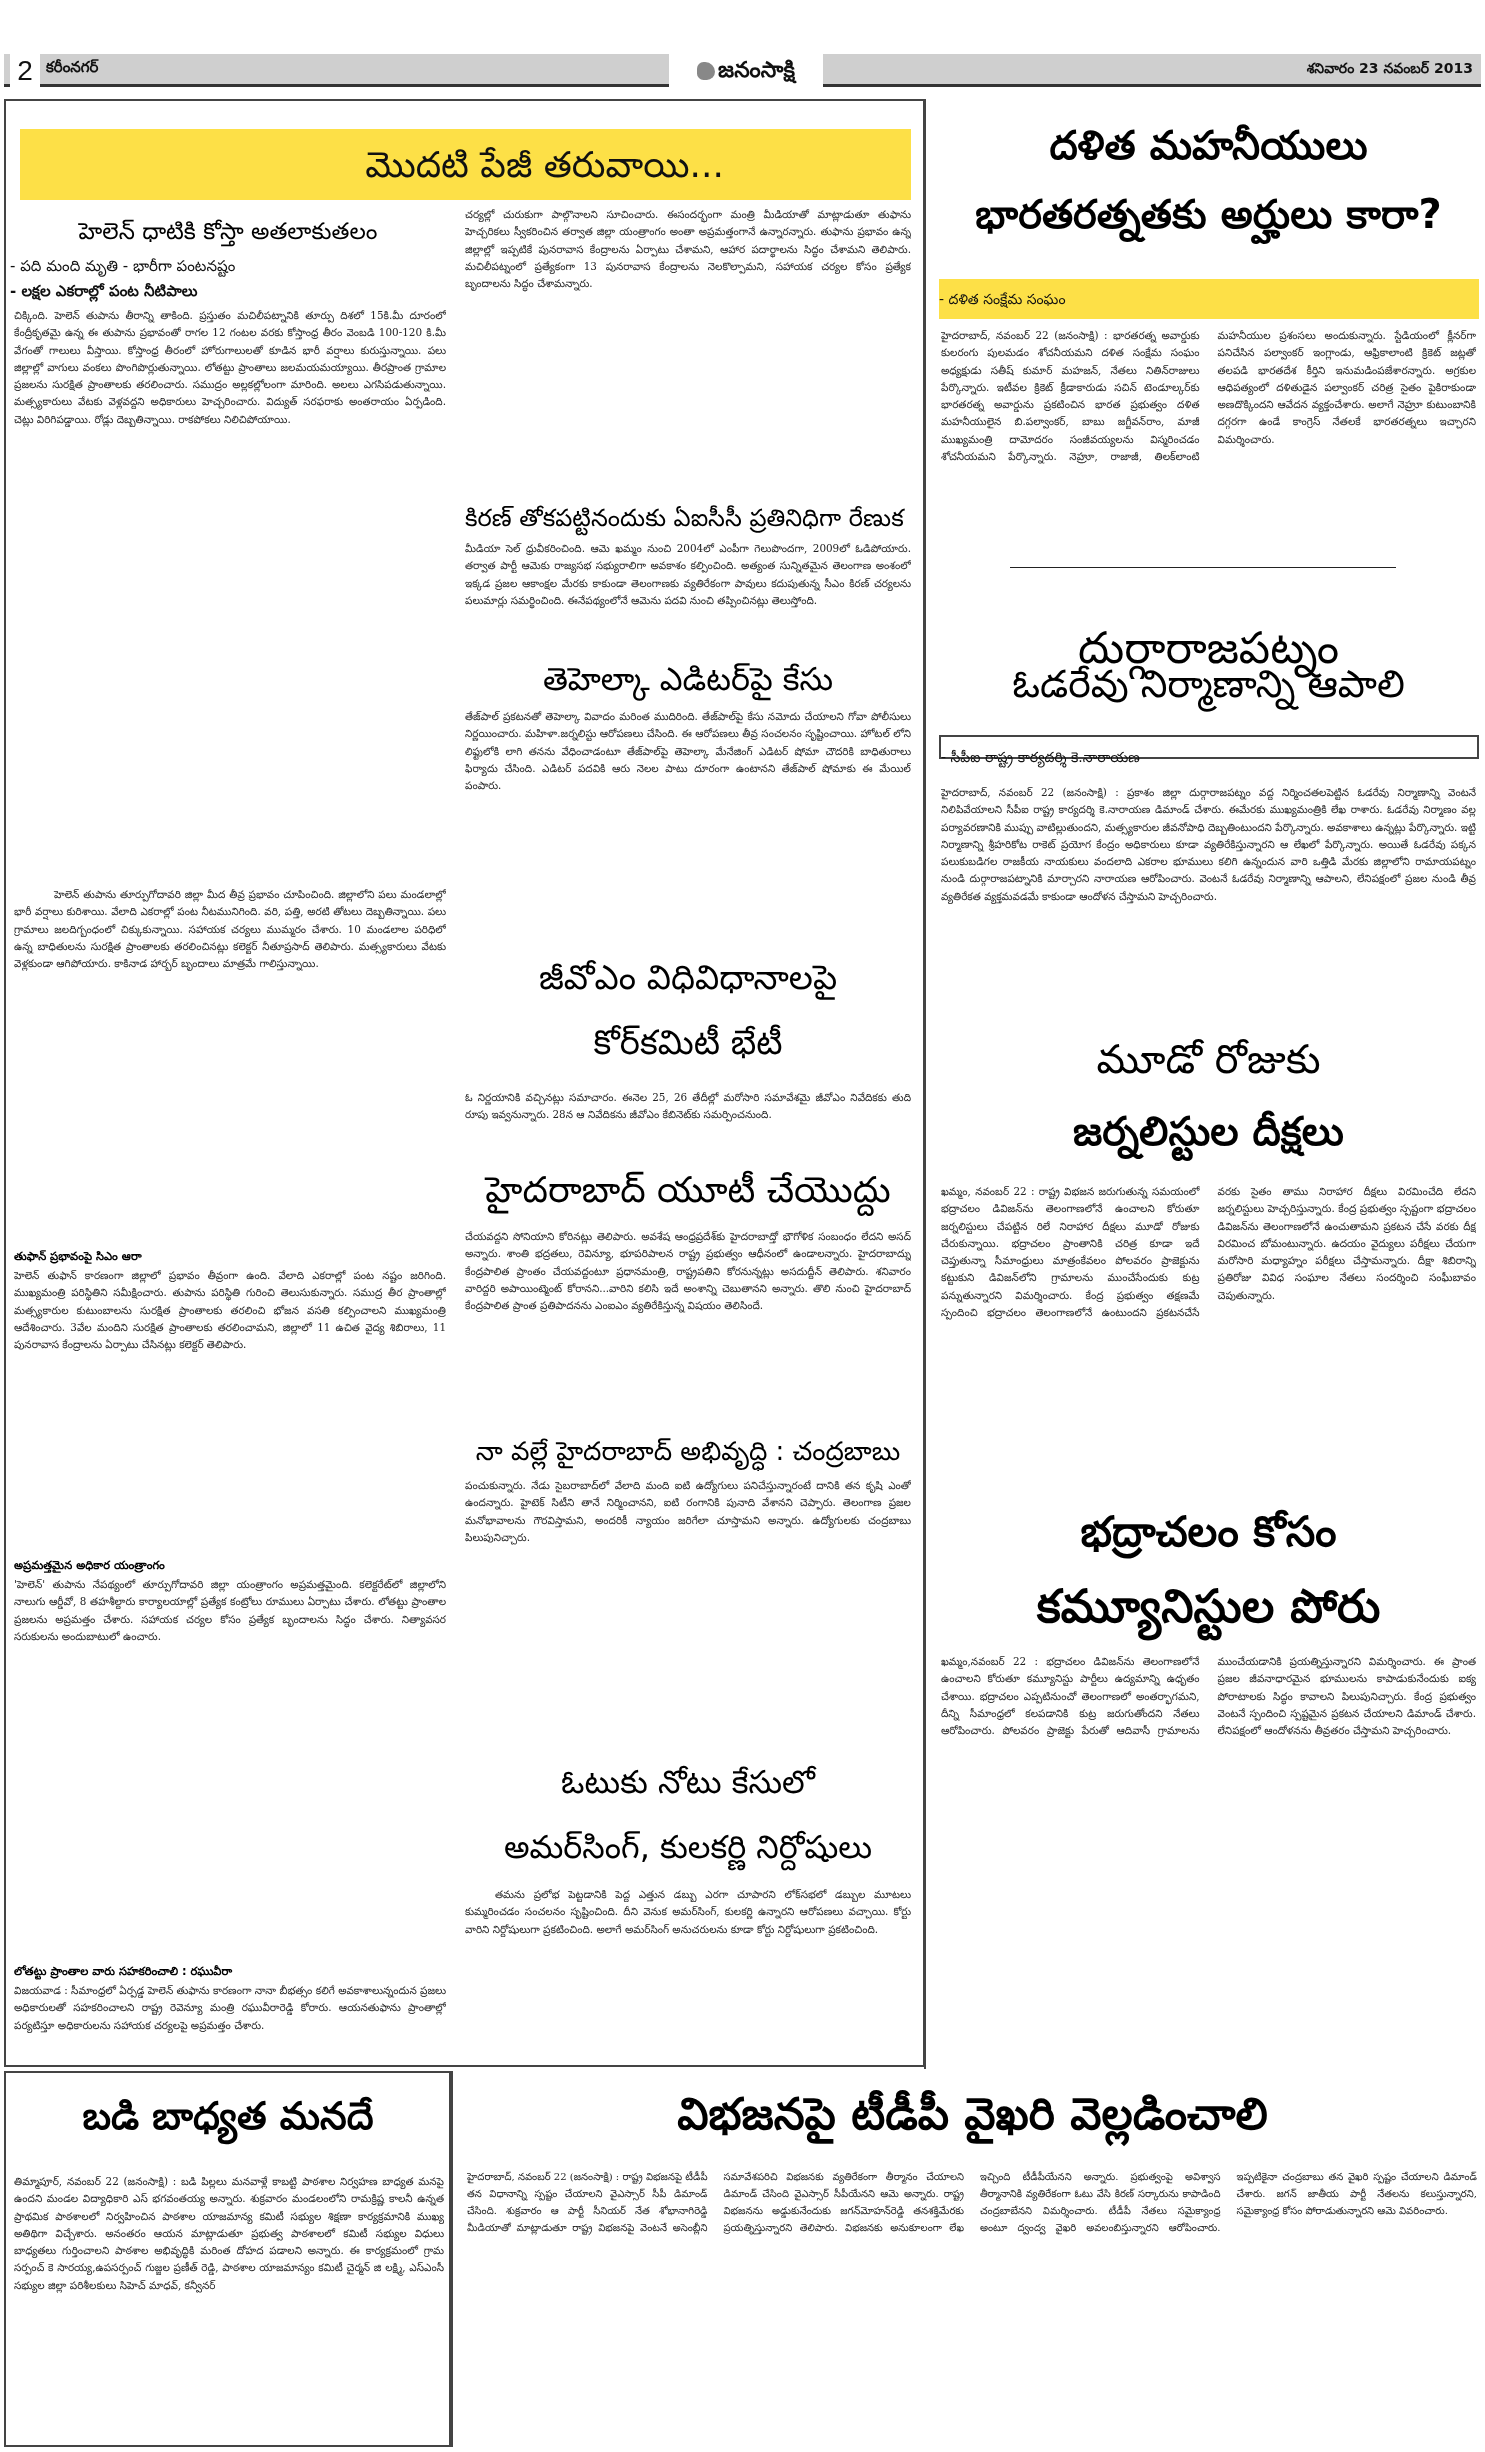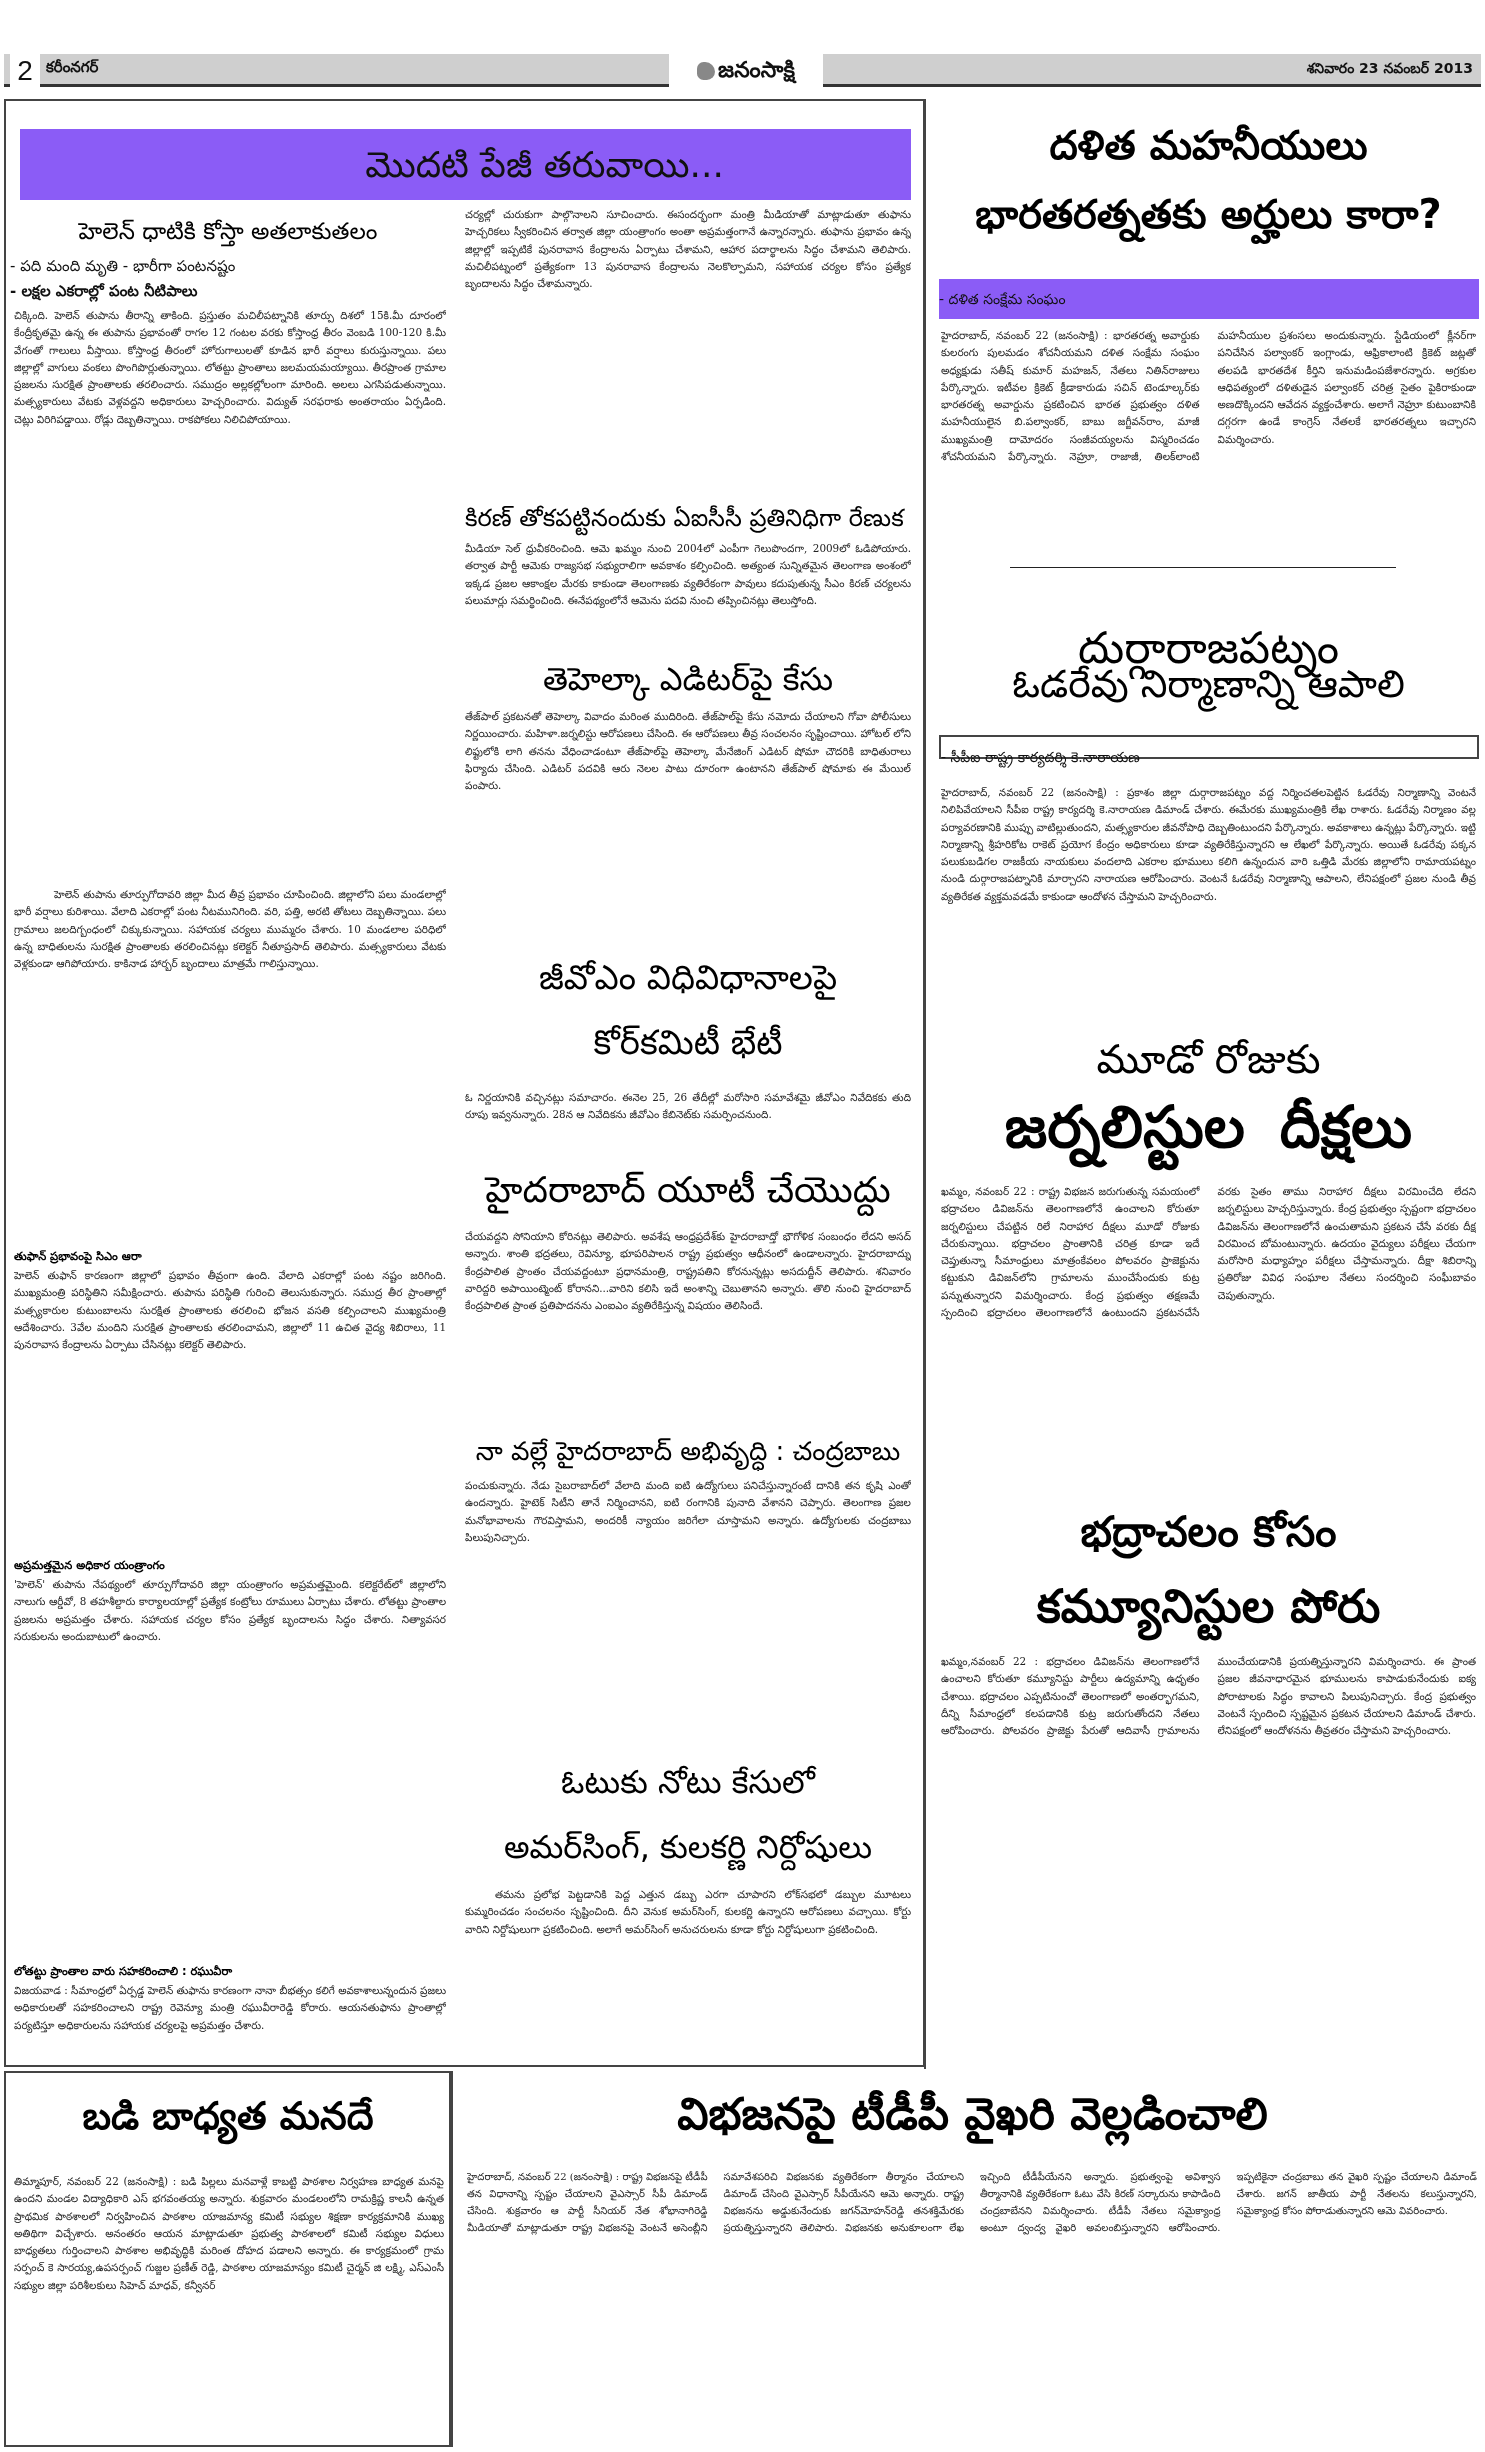--- a/index.html
+++ b/index.html
@@ -13,21 +13,21 @@
   .masthead .logo { position: absolute; left: 665px; top: -4px; width: 154px; height: 41px; background: #fff; text-align: center; font-size: 22px; font-weight: bold; line-height: 40px; }
   .masthead .logo .mark { display: inline-block; width: 18px; height: 18px; background: #888; border-radius: 40% 60% 50% 40%; vertical-align: middle; margin-right: 3px; }
   .masthead .date { position: absolute; right: 8px; top: 6px; font-size: 14px; font-weight: bold; }
 
   
   .frame { position: absolute; border: 2px solid #444; }
   .text { font-family: "DejaVu Serif", serif; font-size: 10.4px; line-height: 17.3px; color: #222; text-align: justify; overflow: hidden; }
   .headline { text-align: center; color: #000; white-space: nowrap; overflow: hidden; }
   .bold-hl { font-weight: bold; }
   .sub { text-align: left; font-size: 15px; color: #111; }
-  .bandgray { background: #8b5cf6; }
+  .bandgray { background: #fde047; }
   .section-label { font-weight: bold; font-size: 11.4px; color: #000; }
 
   
   #topframe { left: 4px; top: 99px; width: 921px; height: 1968px; }
   #banner { position: absolute; left: 20px; top: 129px; width: 891px; height: 71px; }
   #banner .t { font-size: 36px; line-height: 71px; text-align: center; padding-left: 158px; }
 
   #helen-hl { position: absolute; left: 10px; top: 206px; width: 436px; font-size: 23px; line-height: 50px; }
   #helen-sub1 { position: absolute; left: 10px; top: 257px; width: 436px; }
   #helen-sub2 { position: absolute; left: 10px; top: 282px; width: 436px; font-weight: bold; }
@@ -107,21 +107,21 @@
 <div class="text right-text twocol" style="top:327px;height:233px;">హైదరాబాద్, నవంబర్ 22 (జనంసాక్షి) : భారతరత్న అవార్డుకు కులరంగు పులమడం శోచనీయమని దళిత సంక్షేమ సంఘం అధ్యక్షుడు సతీష్ కుమార్ మహజన్, నేతలు నితిన్‌రాజులు పేర్కొన్నారు. ఇటీవల క్రికెట్ క్రీడాకారుడు సచిన్ టెండూల్కర్‌కు భారతరత్న అవార్డును ప్రకటించిన భారత ప్రభుత్వం దళిత మహనీయులైన బి.పల్వాంకర్, బాబు జగ్జీవన్‌రాం, మాజీ ముఖ్యమంత్రి దామోదరం సంజీవయ్యలను విస్మరించడం శోచనీయమని పేర్కొన్నారు. నెహ్రూ, రాజాజీ, తిలక్‌లాంటి మహనీయుల ప్రశంసలు అందుకున్నారు. స్టేడియంలో క్లీనర్‌గా పనిచేసిన పల్వాంకర్ ఇంగ్లాండు, ఆఫ్రికాలాంటి క్రికెట్ జట్లతో తలపడి భారతదేశ కీర్తిని ఇనుమడింపజేశారన్నారు. అగ్రకుల ఆధిపత్యంలో దళితుడైన పల్వాంకర్ చరిత్ర సైతం పైకిరాకుండా అణదొక్కిందని ఆవేదన వ్యక్తంచేశారు. అలాగే నెహ్రూ కుటుంబానికి దగ్గరగా ఉండే కాంగ్రెస్ నేతలకే భారతరత్నలు ఇచ్చారని విమర్శించారు.</div>
 
 <div style="position:absolute;left:1010px;top:567px;width:386px;height:1px;background:#222;"></div>
 
 <div class="headline right-hl" style="top:616px;font-size:44px;line-height:63px;font-weight:normal;">దుర్గారాజపట్నం</div>
 <div class="headline right-hl" style="top:653px;font-size:38px;line-height:63px;font-weight:normal;">ఓడరేవు నిర్మాణాన్ని ఆపాలి</div>
 <div class="sub" style="position:absolute;left:939px;top:735px;width:540px;height:24px;line-height:40px;font-size:14px;border:2px solid #444;">- సీపీఐ రాష్ట్ర కార్యదర్శి కె.నారాయణ</div>
 <div class="text right-text" style="top:784px;height:238px;">హైదరాబాద్, నవంబర్ 22 (జనంసాక్షి) : ప్రకాశం జిల్లా దుర్గారాజపట్నం వద్ద నిర్మించతలపెట్టిన ఓడరేవు నిర్మాణాన్ని వెంటనే నిలిపివేయాలని సీపీఐ రాష్ట్ర కార్యదర్శి కె.నారాయణ డిమాండ్ చేశారు. ఈమేరకు ముఖ్యమంత్రికి లేఖ రాశారు. ఓడరేవు నిర్మాణం వల్ల పర్యావరణానికి ముప్పు వాటిల్లుతుందని, మత్స్యకారుల జీవనోపాధి దెబ్బతింటుందని పేర్కొన్నారు. అవకాశాలు ఉన్నట్లు పేర్కొన్నారు. ఇట్టి నిర్మాణాన్ని శ్రీహరికోట రాకెట్ ప్రయోగ కేంద్రం అధికారులు కూడా వ్యతిరేకిస్తున్నారని ఆ లేఖలో పేర్కొన్నారు. అయితే ఓడరేవు పక్కన పలుకుబడిగల రాజకీయ నాయకులు వందలాది ఎకరాల భూములు కలిగి ఉన్నందున వారి ఒత్తిడి మేరకు జిల్లాలోని రామాయపట్నం నుండి దుర్గారాజపట్నానికి మార్చారని నారాయణ ఆరోపించారు. వెంటనే ఓడరేవు నిర్మాణాన్ని ఆపాలని, లేనిపక్షంలో ప్రజల నుండి తీవ్ర వ్యతిరేకత వ్యక్తమవడమే కాకుండా ఆందోళన చేస్తామని హెచ్చరించారు.</div>
 
 <div class="headline right-hl" style="top:1030px;font-size:40px;line-height:59px;font-weight:normal;">మూడో రోజుకు</div>
-<div class="headline right-hl" style="top:1089px;font-size:58px;line-height:85px;font-family:Liberation Mono, monospace;">జర్నలిస్టుల దీక్షలు</div>
+<div class="headline right-hl" style="top:1089px;font-size:40px;line-height:85px;">జర్నలిస్టుల దీక్షలు</div>
 <div class="text right-text twocol" style="top:1183px;height:307px;">ఖమ్మం, నవంబర్ 22 : రాష్ట్ర విభజన జరుగుతున్న సమయంలో భద్రాచలం డివిజన్‌ను తెలంగాణలోనే ఉంచాలని కోరుతూ జర్నలిస్టులు చేపట్టిన రిలే నిరాహార దీక్షలు మూడో రోజుకు చేరుకున్నాయి. భద్రాచలం ప్రాంతానికి చరిత్ర కూడా ఇదే చెప్తుతున్నా సీమాంధ్రులు మాత్రంకేవలం పోలవరం ప్రాజెక్టును కట్టుకుని డివిజన్‌లోని గ్రామాలను ముంచేసేందుకు కుట్ర పన్నుతున్నారని విమర్శించారు. కేంద్ర ప్రభుత్వం తక్షణమే స్పందించి భద్రాచలం తెలంగాణలోనే ఉంటుందని ప్రకటనచేసే వరకు సైతం తాము నిరాహార దీక్షలు విరమించేది లేదని జర్నలిస్టులు హెచ్చరిస్తున్నారు. కేంద్ర ప్రభుత్వం స్పష్టంగా భద్రాచలం డివిజన్‌ను తెలంగాణలోనే ఉంచుతామని ప్రకటన చేసే వరకు దీక్ష విరమించ బోమంటున్నారు. ఉదయం వైద్యులు పరీక్షలు చేయగా మరోసారి మధ్యాహ్నం పరీక్షలు చేస్తామన్నారు. దీక్షా శిబిరాన్ని ప్రతిరోజు వివిధ సంఘాల నేతలు సందర్శించి సంఘీబావం చెపుతున్నారు.</div>
 
 <div class="headline right-hl" style="top:1500px;font-size:42px;line-height:63px;">భద్రాచలం కోసం</div>
 <div class="headline right-hl" style="top:1569px;font-size:46px;line-height:75px;">కమ్యూనిస్టుల పోరు</div>
 <div class="text right-text twocol" style="top:1653px;height:406px;">ఖమ్మం,నవంబర్ 22 : భద్రాచలం డివిజన్‌ను తెలంగాణలోనే ఉంచాలని కోరుతూ కమ్యూనిస్టు పార్టీలు ఉద్యమాన్ని ఉధృతం చేశాయి. భద్రాచలం ఎప్పటినుంచో తెలంగాణలో అంతర్భాగమని, దీన్ని సీమాంధ్రలో కలపడానికి కుట్ర జరుగుతోందని నేతలు ఆరోపించారు. పోలవరం ప్రాజెక్టు పేరుతో ఆదివాసీ గ్రామాలను ముంచేయడానికి ప్రయత్నిస్తున్నారని విమర్శించారు. ఈ ప్రాంత ప్రజల జీవనాధారమైన భూములను కాపాడుకునేందుకు ఐక్య పోరాటాలకు సిద్ధం కావాలని పిలుపునిచ్చారు. కేంద్ర ప్రభుత్వం వెంటనే స్పందించి స్పష్టమైన ప్రకటన చేయాలని డిమాండ్ చేశారు. లేనిపక్షంలో ఆందోళనను తీవ్రతరం చేస్తామని హెచ్చరించారు.</div>
 
 <div class="frame" id="bottomframe-left"></div>
 <div id="bottomrule"></div>
 
 <div class="headline bold-hl" style="position:absolute;left:8px;top:2079px;width:440px;font-size:38px;line-height:75px;">బడి బాధ్యత మనదే</div>

